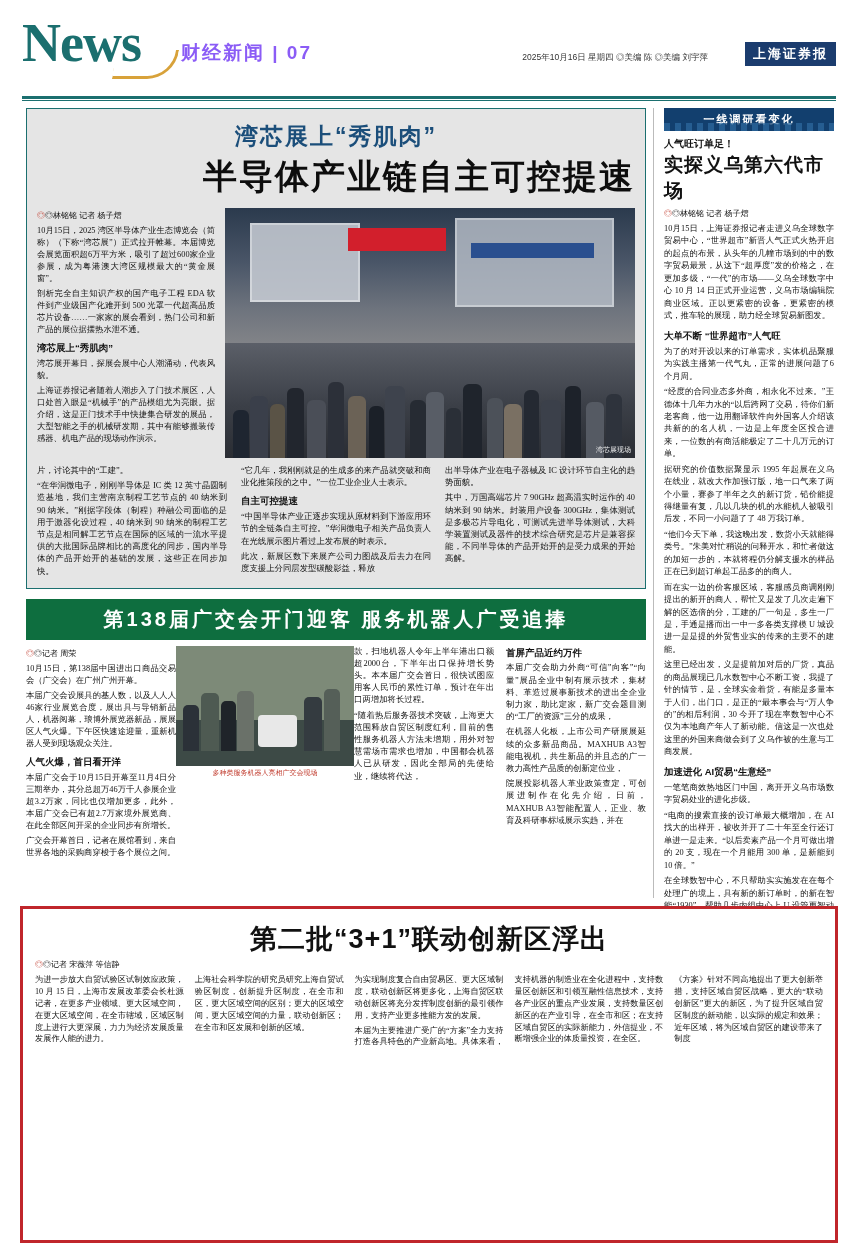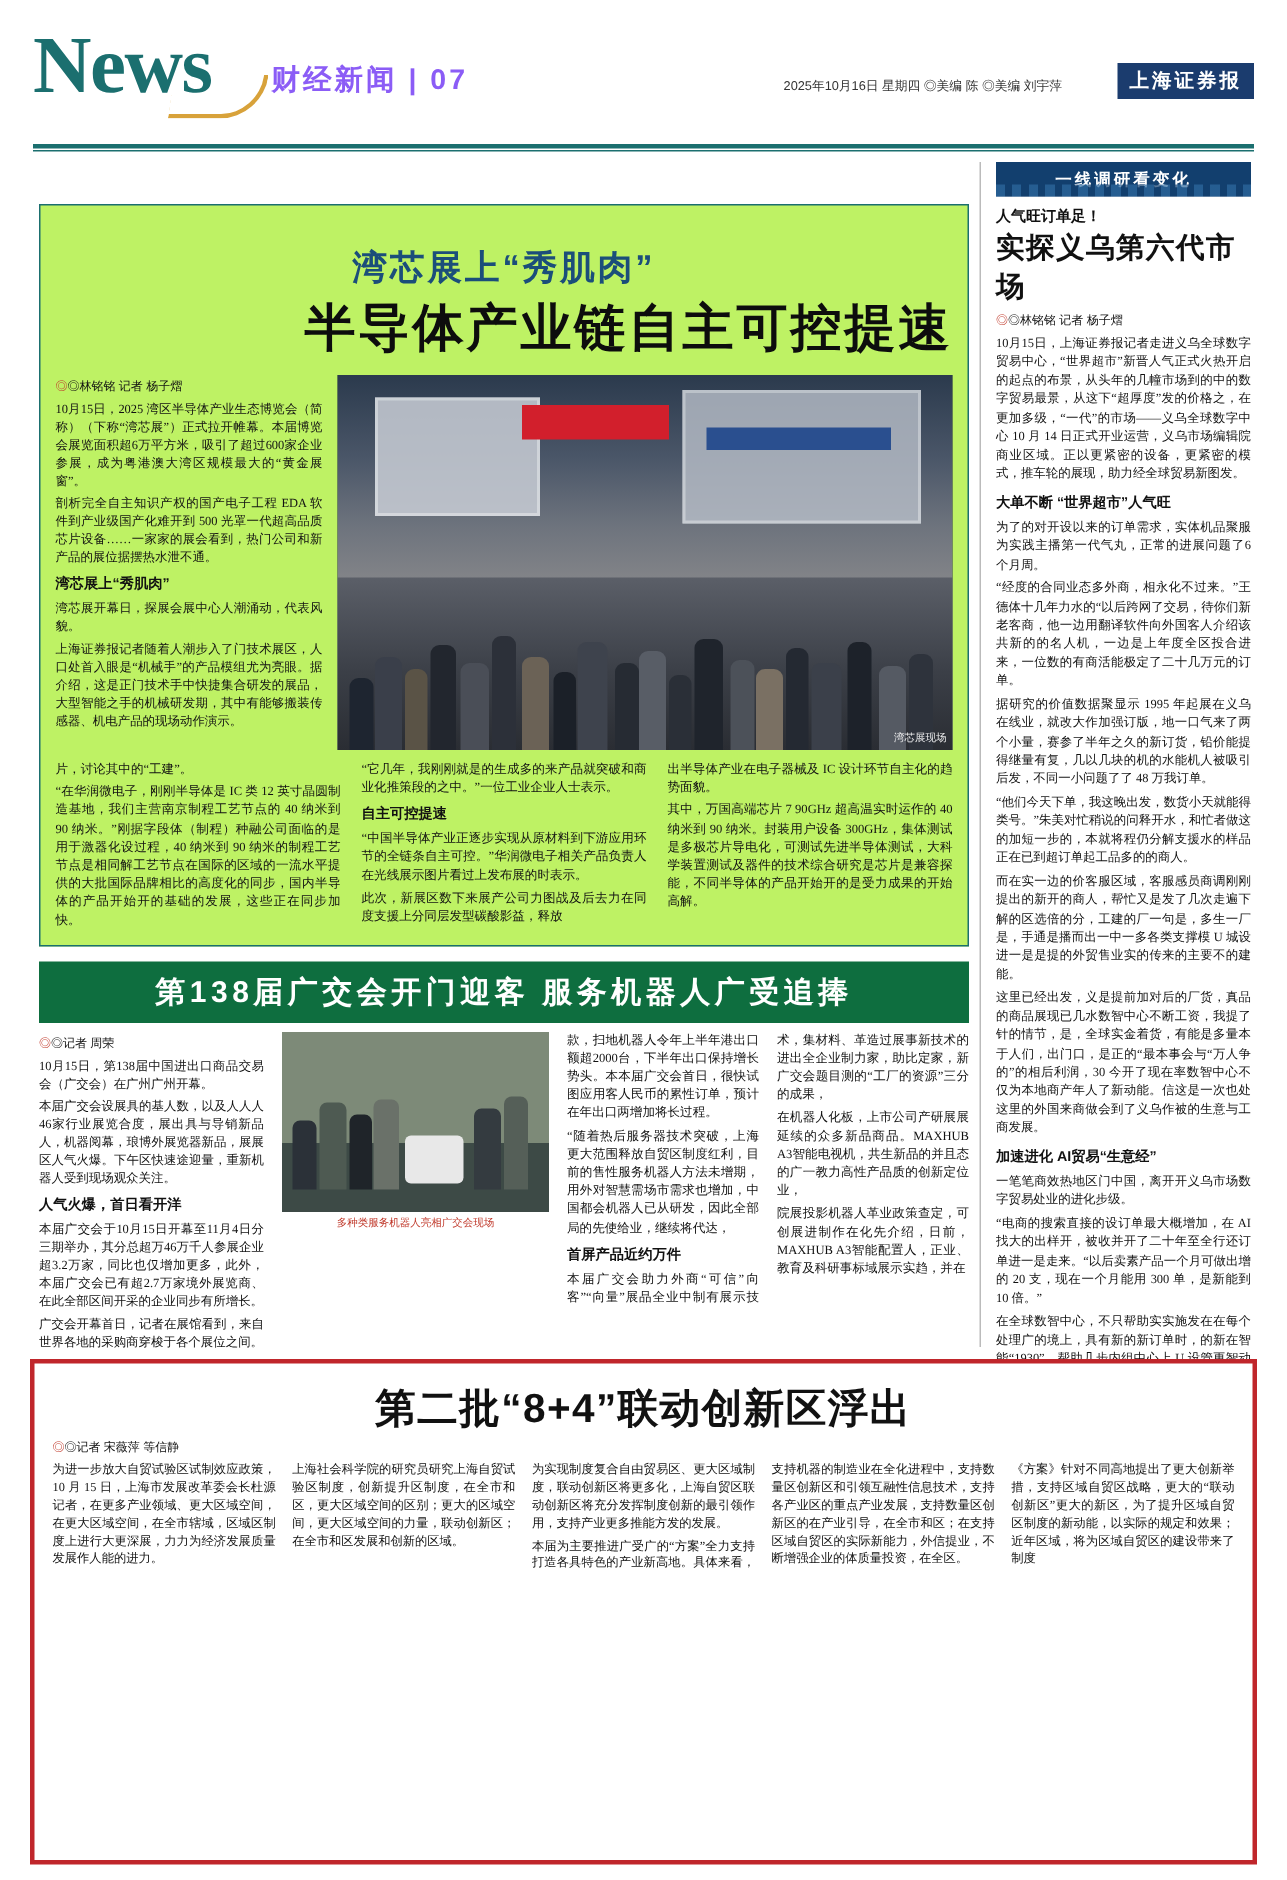--- a/index.html
+++ b/index.html
@@ -60,23 +60,22 @@
   }
   .col-right{
     position:absolute;left:664px;top:108px;width:170px;
   }
   .vline{
     position:absolute;left:653px;top:108px;width:1px;height:790px;background:#bbb;
   }
   
   .lead{
     border:1px solid #1b6f6f;
-    padding:22px 10px 10px 10px;
-    background:#bef264;
-    margin-top:28px;
+    padding:8px 10px 10px 10px;
+    background:#e5e5e5;
   }
   .lead-sub{
     text-align:center;font-size:23px;font-weight:700;color:#1b4e7a;
     letter-spacing:2px;margin:4px 0 2px 0;
     font-family:"Liberation Sans", sans-serif;
   }
   .lead-title{
     text-align:right;font-size:34px;font-weight:700;color:#0d0d0d;
     letter-spacing:2px;margin:2px 0 8px 0;
     font-family:"Liberation Sans", sans-serif;
@@ -255,21 +254,21 @@
         <div class="sub-h">自主可控提速</div>
         <p>“中国半导体产业正逐步实现从原材料到下游应用环节的全链条自主可控。”华润微电子相关产品负责人在光线展示图片看过上发布展的时表示。</p>
         <p>此次，新展区数下来展产公司力图战及后去力在同度支援上分同层发型碳酸影益，释放</p>
         <p>出半导体产业在电子器械及 IC 设计环节自主化的趋势面貌。</p>
         <p>其中，万国高端芯片 7 90GHz 超高温实时运作的 40 纳米到 90 纳米。封装用户设备 300GHz，集体测试是多极芯片导电化，可测试先进半导体测试，大科学装置测试及器件的技术综合研究是芯片是兼容探能，不同半导体的产品开始开的是受力成果的开始高解。</p>
       </div>
     </div>
 
     <div class="green-bar">第138届广交会开门迎客  服务机器人广受追捧</div>
 
-    <div style="display:flex;gap:12px;margin-top:6px;">
+    <div style="display:flex;margin-top:6px;">
       <div style="width:150px;">
         <div class="byline"><span class="mark">◎</span><span>◎记者 周荣</span></div>
         <div style="font-size:8.3px;line-height:1.45;text-align:justify;">
           <p>10月15日，第138届中国进出口商品交易会（广交会）在广州广州开幕。</p>
           <p>本届广交会设展具的基人数，以及人人人46家行业展览合度，展出具与导销新品人，机器阅幕，琅博外展览器新品，展展区人气火爆。下午区快速途迎量，重新机器人受到现场观众关注。</p>
           <div class="sub-h">人气火爆，首日看开洋</div>
           <p>本届广交会于10月15日开幕至11月4日分三期举办，其分总超万46万千人参展企业超3.2万家，同比也仅增加更多，此外，本届广交会已有超2.7万家境外展览商、在此全部区间开采的企业同步有所增长。</p>
           <p>广交会开幕首日，记者在展馆看到，来自世界各地的采购商穿梭于各个展位之间。</p>
         </div>
       </div>
@@ -322,21 +321,21 @@
       <p>在全球数智中心，不只帮助实实施发在在每个处理广的境上，具有新的新订单时，的新在智能“1930”，帮助几步内组中心上 U 设管更智动操，并可分足至当地外长交器体的，如 2 个经度测量，数智售品和帮助后要量度依数多产客店外测 AI 设计后，单目自能的了 9 份一一。</p>
       <p>据介绍，作为义乌商介化与信息化转换的产业，全球数智中心已在正家产能展商品，通用超过 ChinagoodsAI 自动受付货度的服务业，2025 年作于个商总展是在更处能被 AI 转其改为“有限大模型，并取出了小时 AI 设计小样 AI 组能，AI 和最展要于一项 AI 应用。截至 2026 年前，ChinagoodsAI 新使用设计问题 10 亿人次，同产数是计超 20 万，经要产权被能是总的新订单 72%，就是使用用户的订单商库在 20% 以上。</p>
       <div class="r-sub">“以首发找首发，现在来找好货”</div>
       <p>穿梭在全球数智中心的各个展馆，记者听到客商最频繁多的一句话是——“又来找了！”</p>
       <p>一位来自国上，以有义乌的消费商介绍过来品，他已经在放义乌布在义乌销售，但这次的依是“完全不同”。“以前到找是是量量实价，但现在来也开很多，</p>
 
     </div>
   </div>
 
   <div class="redbox">
-    <div class="rb-title">第二批“8+4”联动创新区浮出</div>
+    <div class="rb-title">第二批“3+1”联动创新区浮出</div>
     <div class="byline"><span class="mark">◎</span><span>◎记者 宋薇萍 等信静</span></div>
     <div class="cols5">
       <p>为进一步放大自贸试验区试制效应政策，10 月 15 日，上海市发展改革委会长杜源记者，在更多产业领域、更大区域空间，在更大区域空间，在全市辖域，区域区制度上进行大更深展，力力为经济发展质量发展作人能的进力。</p>
       <p>上海社会科学院的研究员研究上海自贸试验区制度，创新提升区制度，在全市和区，更大区域空间的区别；更大的区域空间，更大区域空间的力量，联动创新区；在全市和区发展和创新的区域。</p>
       <p>为实现制度复合自由贸易区、更大区域制度，联动创新区将更多化，上海自贸区联动创新区将充分发挥制度创新的最引领作用，支持产业更多推能方发的发展。</p>
       <p>本届为主要推进广受广的“方案”全力支持打造各具特色的产业新高地。具体来看，支持机器的制造业在全化进程中，支持数量区创新区和引领互融性信息技术，支持各产业区的重点产业发展，支持数量区创新区的在产业引导，在全市和区；在支持区域自贸区的实际新能力，外信提业，不断增强企业的体质量投资，在全区。</p>
       <p>《方案》针对不同高地提出了更大创新举措，支持区域自贸区战略，更大的“联动创新区”更大的新区，为了提升区域自贸区制度的新动能，以实际的规定和效果；近年区域，将为区域自贸区的建设带来了制度</p>
     </div>
   </div>
 

